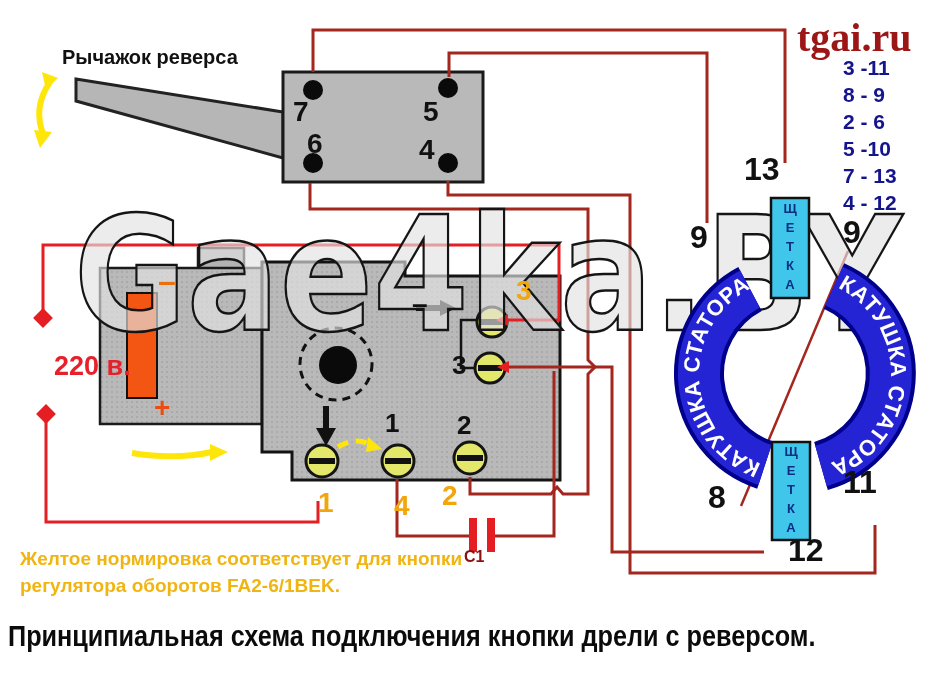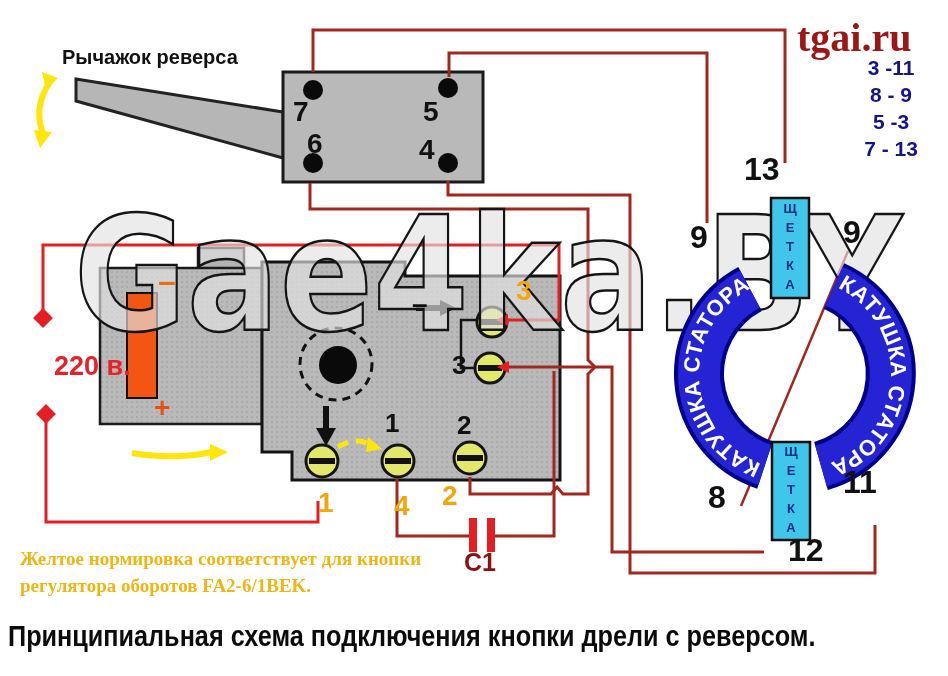--- a/index.html
+++ b/index.html
@@ -2,31 +2,31 @@
 <html><head>
 <meta charset="utf-8">
 <style>
   html,body{margin:0;padding:0;background:#777;}
   #stage{position:relative;width:948px;height:676px;background:#ffffff;overflow:hidden;
          font-family:"Liberation Sans",sans-serif;}
   #wiresvg{position:absolute;left:0;top:0;}
   .lbl{position:absolute;white-space:nowrap;font-weight:bold;color:#111;}
   .lever-lbl{left:62px;top:46px;font-size:20px;}
   .tgai{left:797px;top:14px;font-size:40px;font-family:"Liberation Serif",serif;color:#9c1616;}
-  .pairs{left:843px;top:54px;width:96px;text-align:center;font-size:21px;line-height:27px;color:#14148c;}
+  .pairs{left:843px;top:54px;width:96px;font-size:21px;line-height:27px;color:#14148c;}
   .v220{left:8px;top:351px;font-size:27px;color:#e6212b;margin-left:46px;}
   .plus{left:154px;top:392px;font-size:28px;color:#ea4d12;}
   .minus-o{left:158px;top:263px;font-size:32px;color:#ea700d;}
   .minus-b{left:412px;top:288px;font-size:28px;color:#101010;}
   .rnum{font-size:28px;}
   .bnum{font-size:26px;}
   .onum{font-size:28px;color:#f2a60d;}
   .mnum{font-size:32px;}
-  .c1{left:464px;top:548px;font-size:25px;color:#8e1111;}
-  .note{left:20px;top:545px;font-size:19px;line-height:27px;color:#f1b511;font-family:Liberation Serif, serif;}
+  .c1{left:464px;top:548px;font-size:16px;color:#8e1111;}
+  .note{left:20px;top:545px;font-size:19px;line-height:27px;color:#f1b511;}
   .caption{left:8px;top:620px;font-size:29px;color:#0b0b0b;transform:scaleX(.87);transform-origin:left top;}
   .brush{position:absolute;display:flex;align-items:center;justify-content:center;
          writing-mode:vertical-rl;text-orientation:upright;
          font-size:13px;font-weight:bold;color:#0b2e83;letter-spacing:4px;}
   .brush1{left:771px;top:200px;width:38px;height:96px;}
   .brush2{left:772px;top:444px;width:38px;height:94px;}
 </style>
 </head>
 <body>
 
@@ -144,22 +144,24 @@
   <rect x="771" y="198" width="38" height="100" fill="#3fc6ea" stroke="#111" stroke-width="2.5"></rect>
   <rect x="772" y="442" width="38" height="98" fill="#3fc6ea" stroke="#111" stroke-width="2.5"></rect>
 </svg>
 
   <div class="lbl tgai">tgai.ru</div>
   <div class="lbl lever-lbl">Рычажок реверса</div>
 
   <div class="lbl pairs">
     <div>3 -11</div>
     <div>8 - 9</div>
-    <div>5 -3</div>
+    <div>2 - 6</div>
+    <div>5 -10</div>
     <div>7 - 13</div>
+    <div>4 - 12</div>
   </div>
 
   <div class="lbl v220">220 в.</div>
   <div class="lbl plus">+</div>
   <div class="lbl minus-o">–</div>
   <div class="lbl minus-b">–</div>
 
   <div class="lbl rnum" style="left:293px;top:96px">7</div>
   <div class="lbl rnum" style="left:307px;top:128px">6</div>
   <div class="lbl rnum" style="left:423px;top:96px">5</div>

